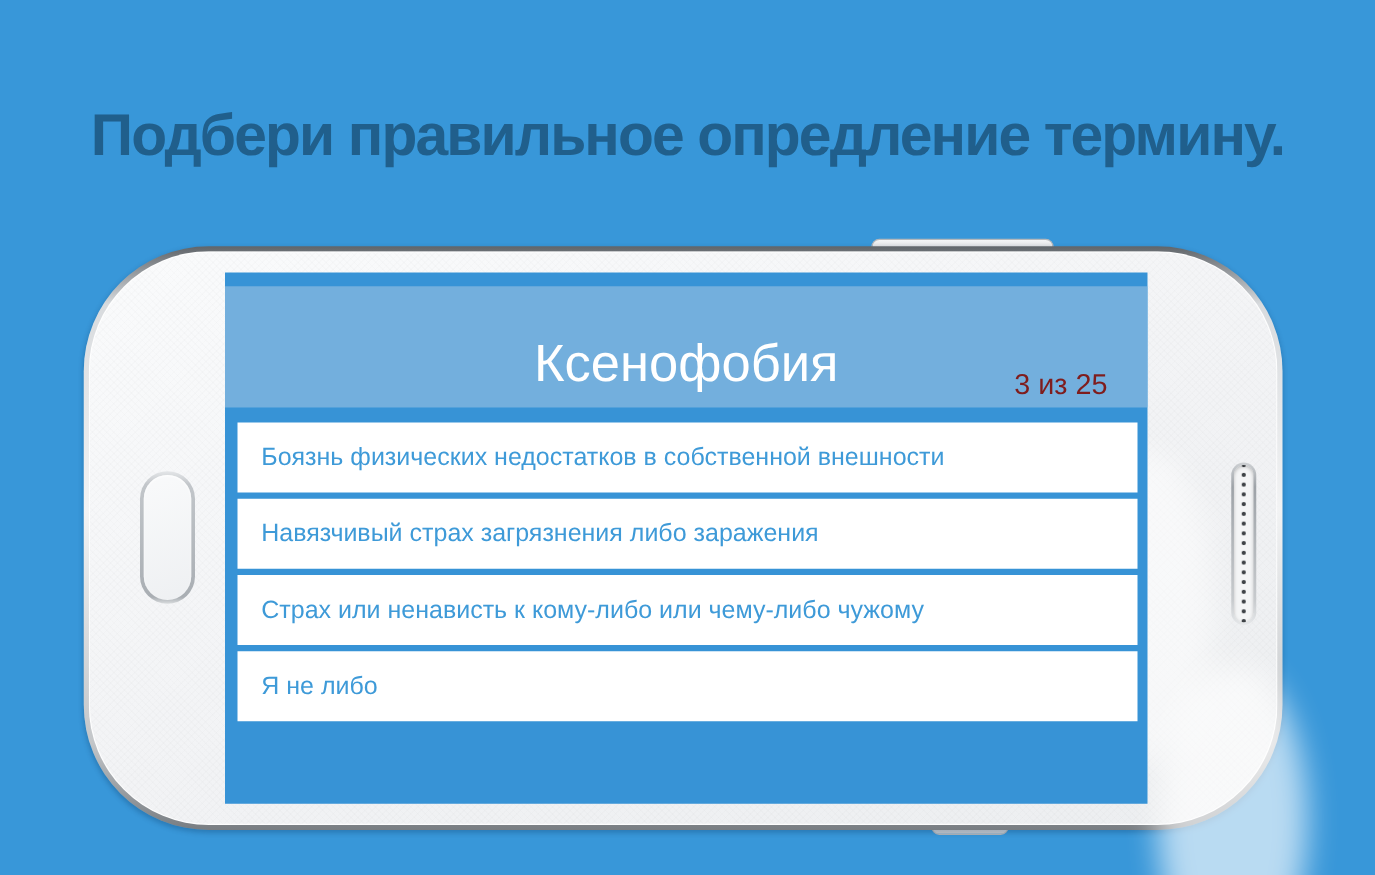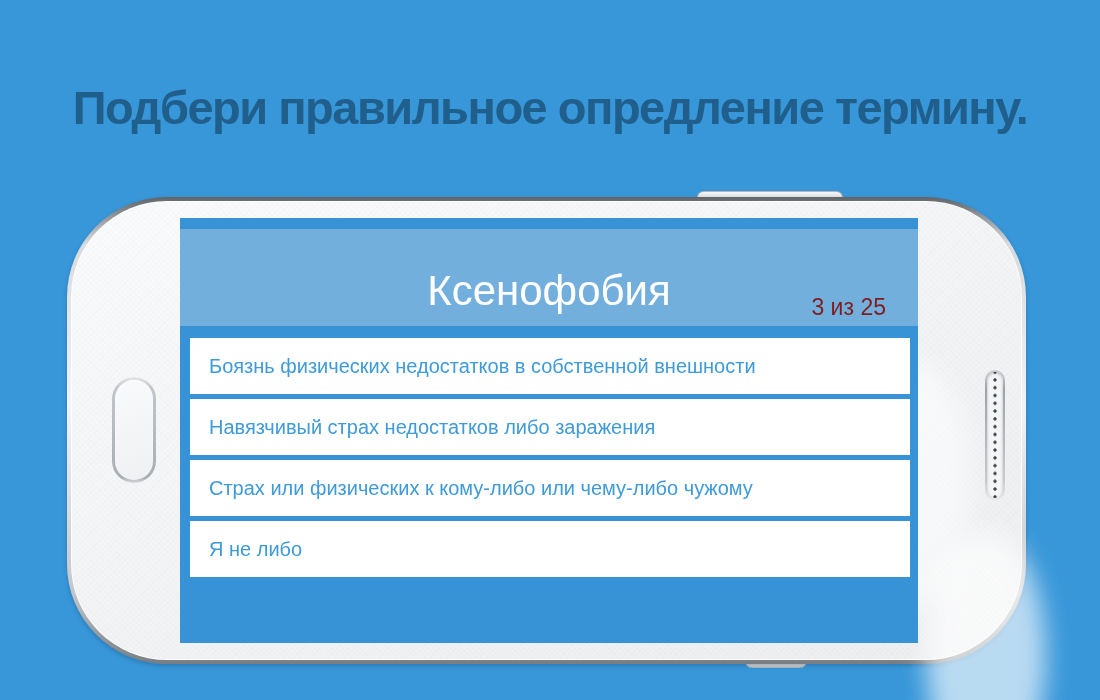--- a/index.html
+++ b/index.html
@@ -143,21 +143,21 @@
 
       <div class="screen">
 
         <div class="app-header">
           <div class="term-title">Ксенофобия</div>
           <div class="progress-counter">3 из 25</div>
         </div>
 
         <div class="options">
           <div class="option">Боязнь физических недостатков в собственной внешности</div>
-          <div class="option">Навязчивый страх недостатков либо заражения</div>
-          <div class="option">Страх или физических к кому-либо или чему-либо чужому</div>
+          <div class="option">Навязчивый страх загрязнения либо заражения</div>
+          <div class="option">Страх или ненависть к кому-либо или чему-либо чужому</div>
           <div class="option">Я не либо</div>
         </div>
 
       </div>
     </div>
   </div>
 </div>
 
 </body></html>

